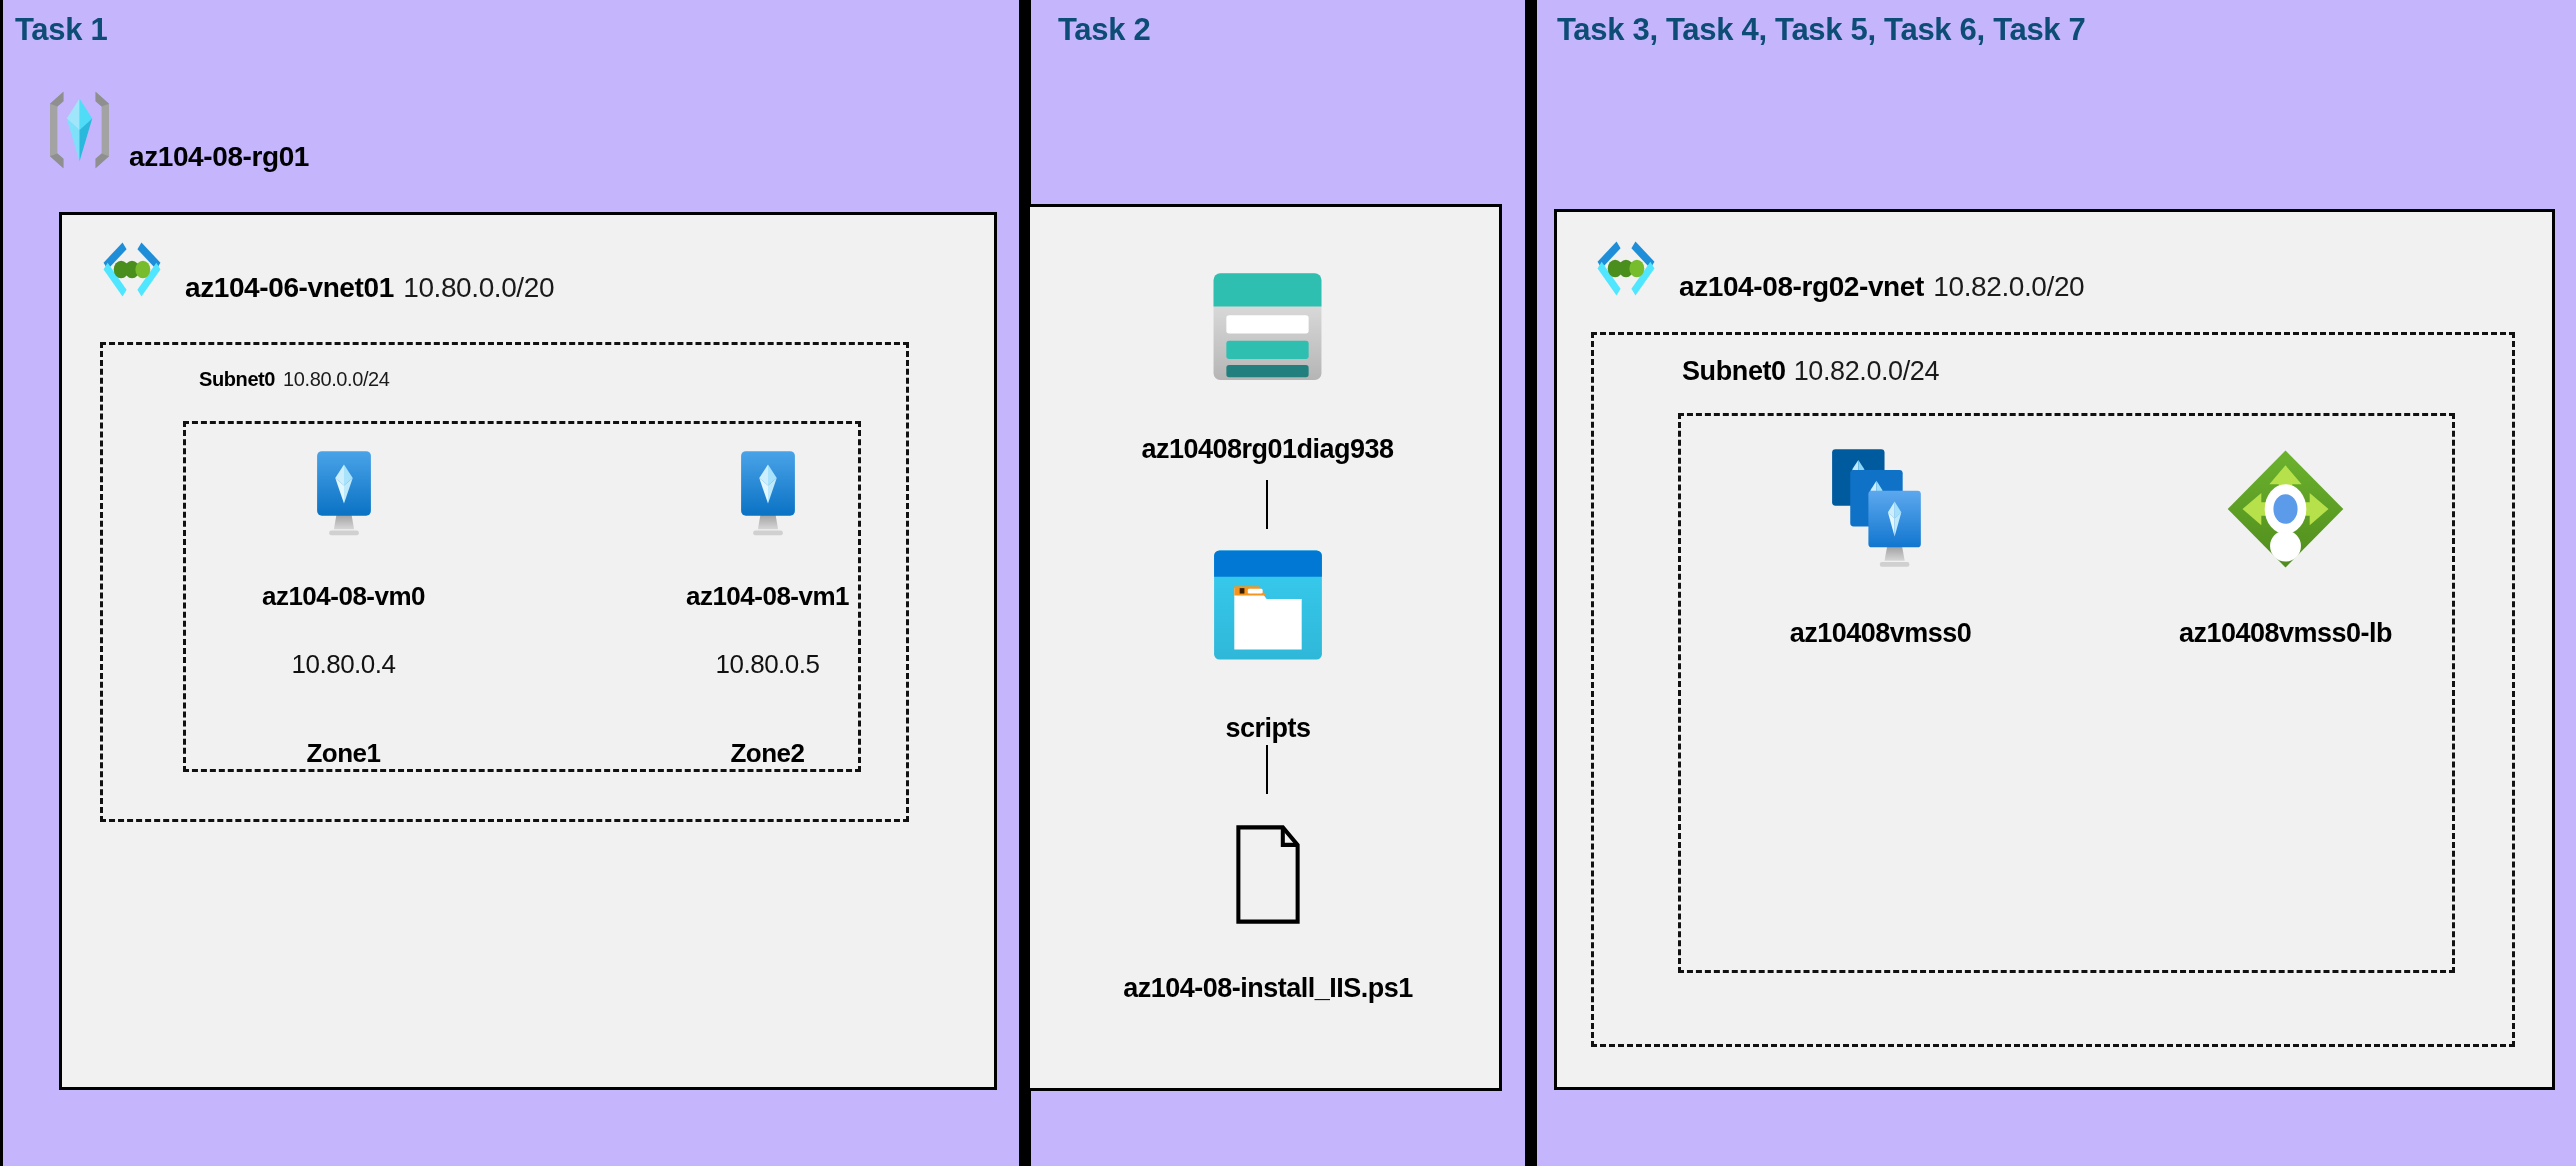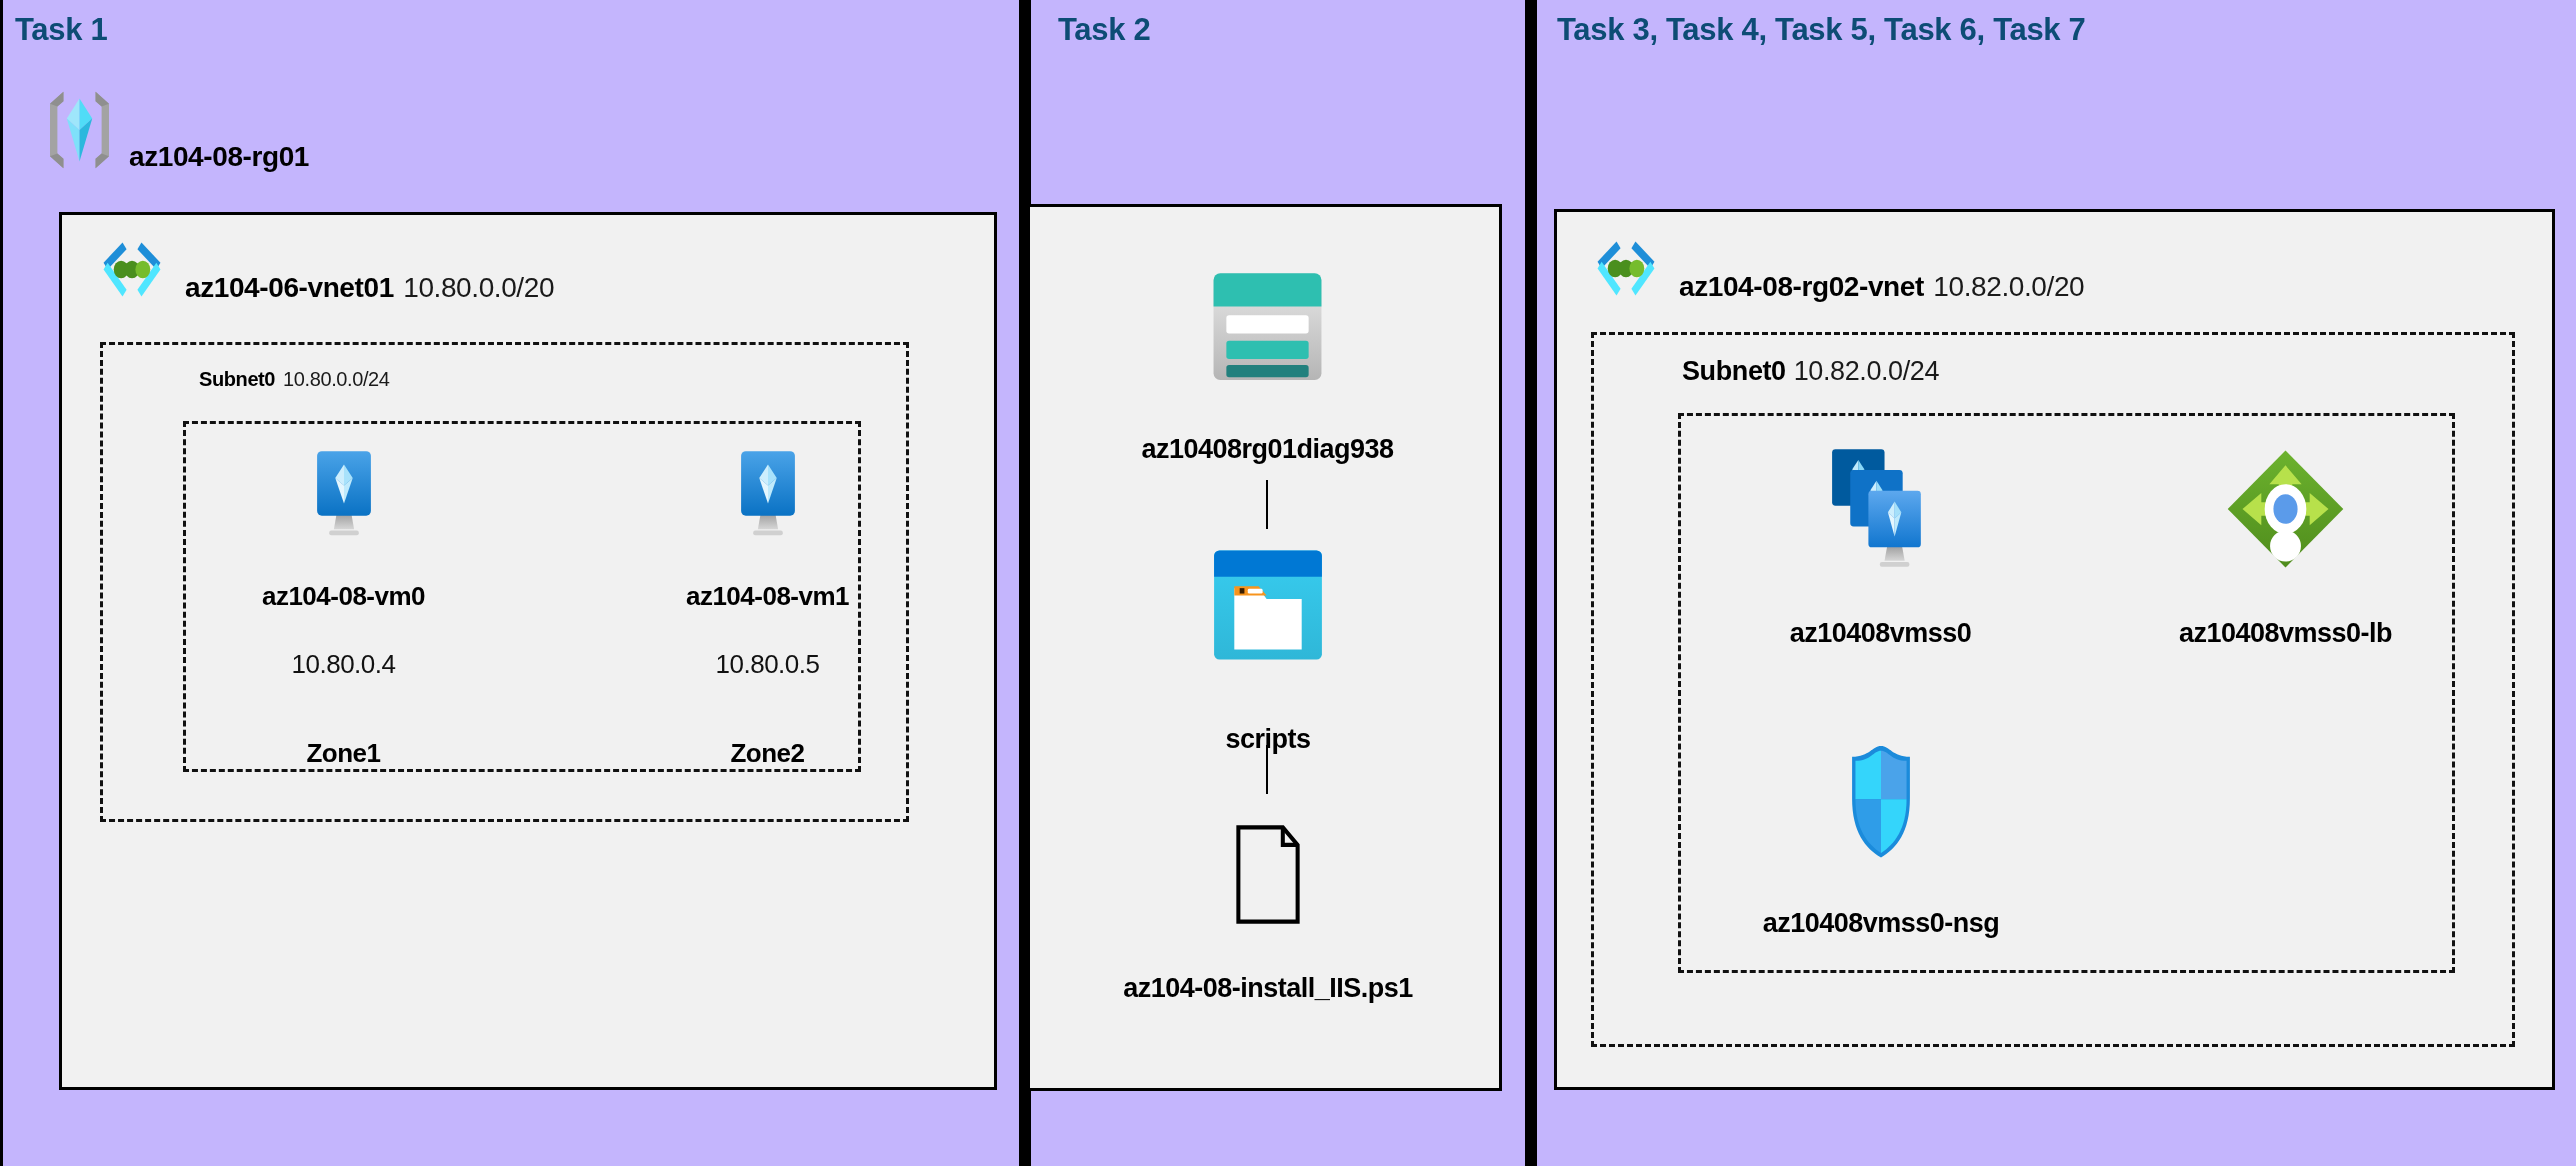--- a/index.html
+++ b/index.html
@@ -269,21 +269,21 @@
           </linearGradient>
         </defs>
         <rect x="12" y="5" width="160" height="162" rx="8" fill="url(#blobBody)"></rect>
         <path d="M12 13 a8 8 0 0 1 8 -8 h144 a8 8 0 0 1 8 8 v31 h-160 z" fill="#0078d4"></path>
         <path d="M42 61 L78 61 L90 77 L142 77 L142 152 L42 152 Z" fill="#ffffff"></path>
         <path d="M42 58 L78 58 L90 72 L42 72 Z" fill="#f7941d"></path>
         <rect x="50" y="61" width="7" height="8" fill="#3a1e00"></rect>
         <rect x="62" y="62" width="22" height="7" rx="2" fill="#ffffff"></rect>
       </svg>
     </span>
-    <span class="node-label" style="font-size:27px; margin-top:31px;">scripts</span>
+    <span class="node-label" style="font-size:27px; margin-top:20px;">scripts</span>
   </div>
 
   <div class="connector" style="left:1266px; top:745px; height:49px;"></div>
 
   <div class="node" style="left:1106px; top:824px; width:324px;">
     <span class="node-icon">
       <svg width="76" height="101" viewBox="0 0 112 150">
         <path d="M12 5 L78 5 L100 31 L100 145 L12 145 Z" fill="#f1f1f1" stroke="#000000" stroke-width="6" stroke-linejoin="miter"></path>
         <path d="M78 5 L78 31 L100 31" fill="none" stroke="#000000" stroke-width="6"></path>
       </svg>
@@ -377,29 +377,16 @@
 
         <ellipse cx="96" cy="95" rx="31" ry="37" fill="#ffffff"></ellipse>
         <rect x="87" y="118" width="18" height="26" fill="#ffffff"></rect>
         <circle cx="96" cy="150" r="23" fill="#ffffff"></circle>
         <ellipse cx="96" cy="95" rx="18" ry="22" fill="#5b9bea"></ellipse>
       </svg>
     </span>
     <span class="node-label" style="font-size:27px; margin-top:15px;">az10408vmss0-lb</span>
   </div>
 
-  <div class="node" style="left:1726px; top:742px; width:310px;">
-    <span class="node-icon">
-      <svg width="88" height="121" viewBox="0 0 130 180">
-        <path d="M65 6 C78 6 82 22 108 22 L108 84 C108 134 88 158 65 172
-                 C42 158 22 134 22 84 L22 22 C48 22 52 6 65 6 Z" fill="#1b8bdb"></path>
-        <path d="M65 13 C76 13 80 28 103 28 L103 85 L65 85 Z" fill="#4aa3ea"></path>
-        <path d="M65 13 C54 13 50 28 27 28 L27 85 L65 85 Z" fill="#34d5fb"></path>
-        <path d="M27 85 L65 85 L65 165 C45 152 27 129 27 85 Z" fill="#2f9de8"></path>
-        <path d="M103 85 L65 85 L65 165 C85 152 103 129 103 85 Z" fill="#34d5fb"></path>
-      </svg>
-    </span>
-    <span class="node-label" style="font-size:27px; margin-top:15px;">az10408vmss0-nsg</span>
-  </div>
 
 
 </div>
 
 
 </body></html>

